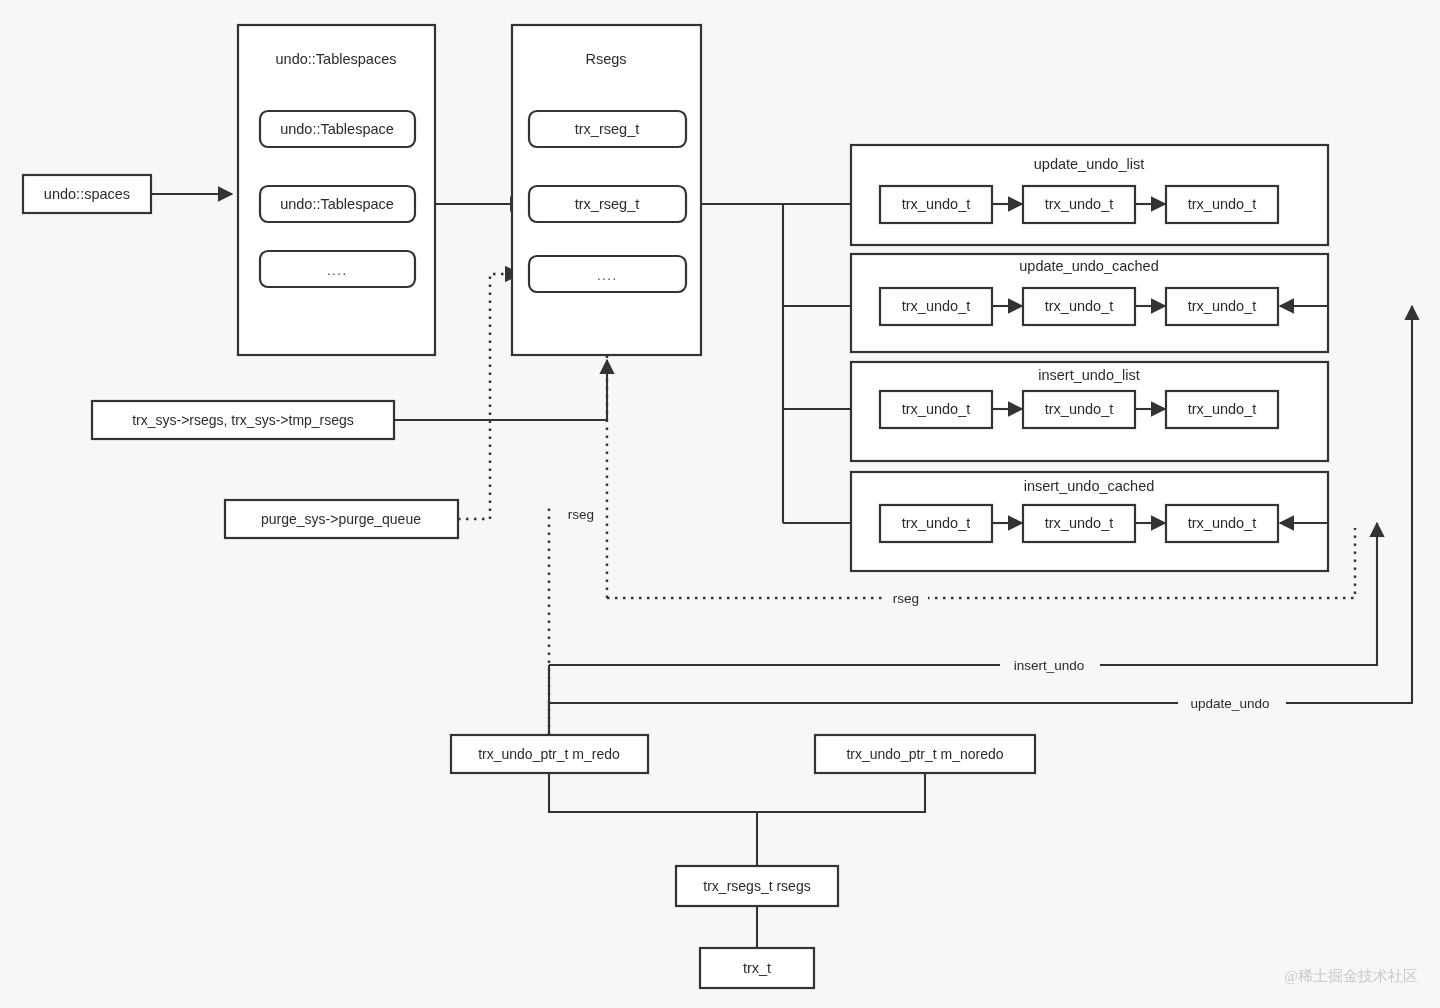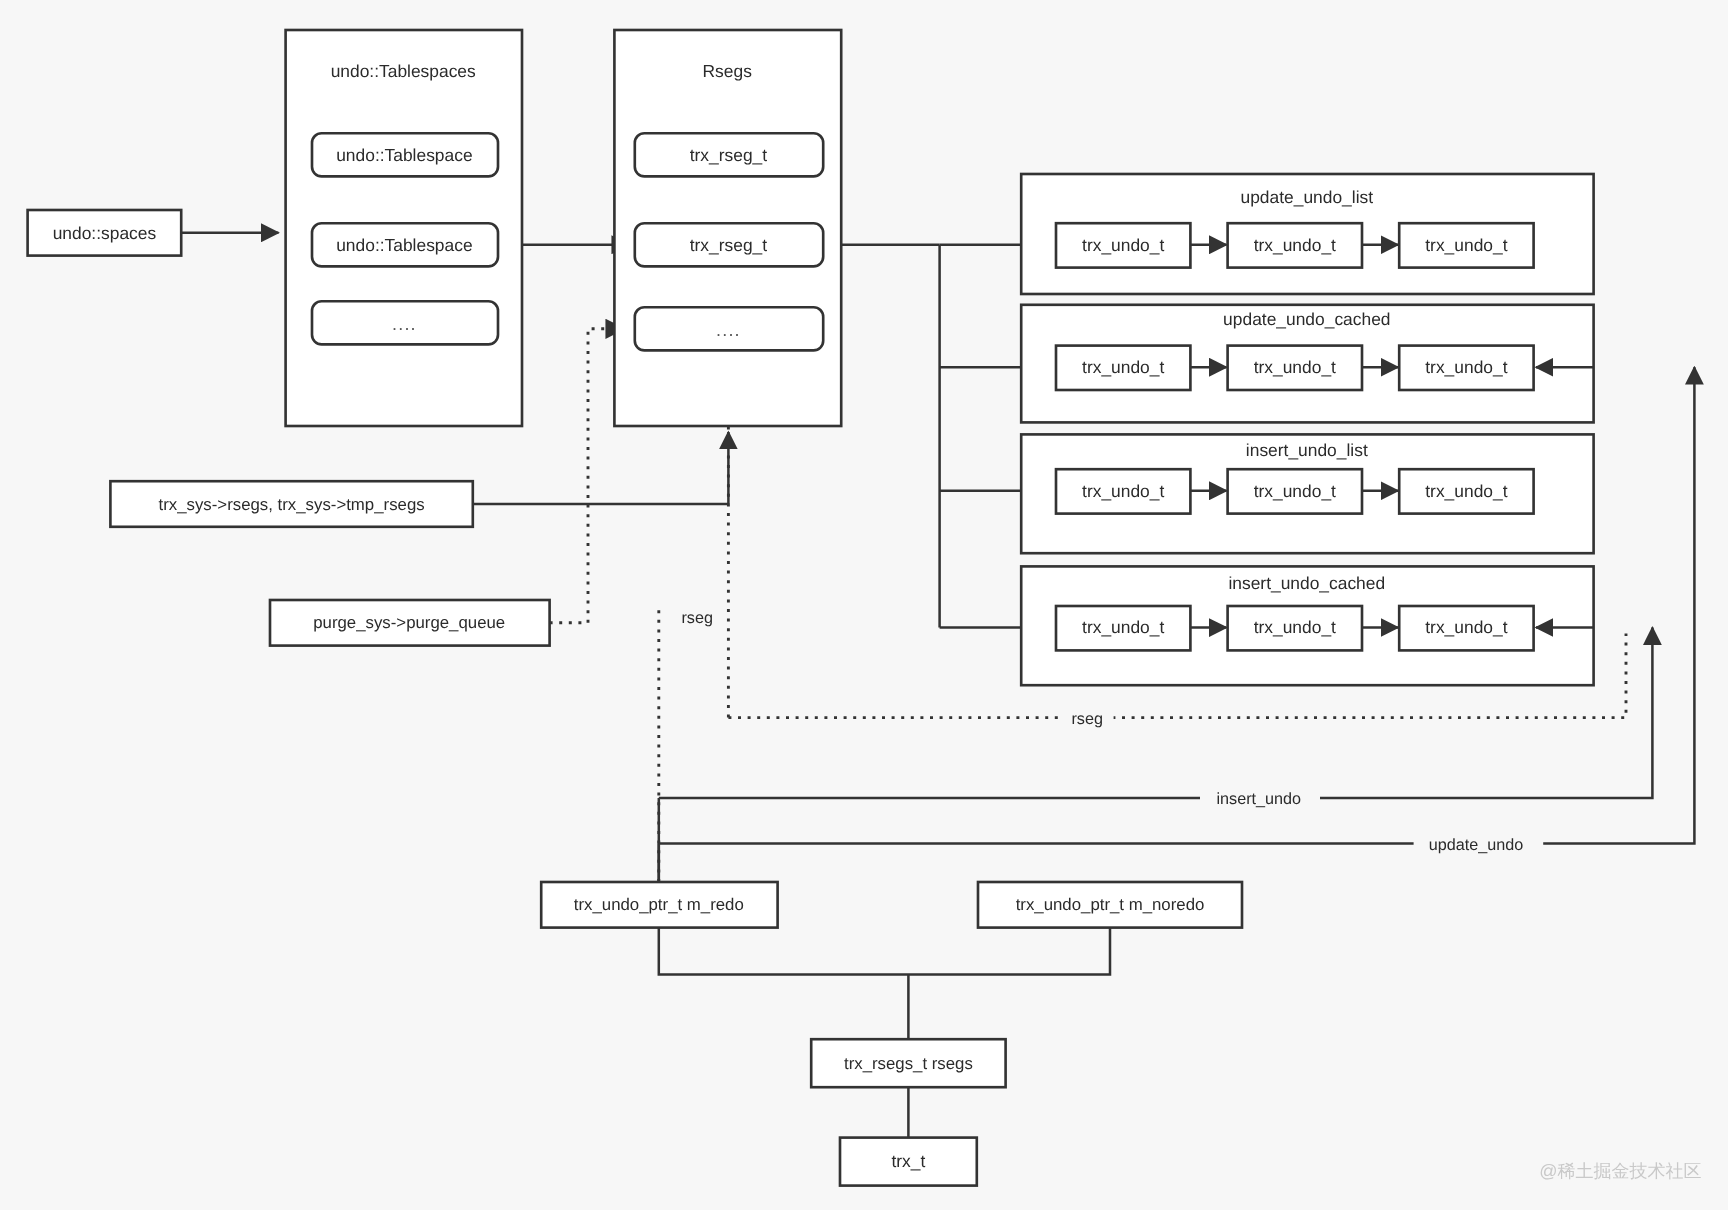--- a/index.html
+++ b/index.html
@@ -10,21 +10,21 @@
   .node-rect.rounded{rx:8;ry:8;}
   .group-rect{fill:#ffffff;stroke:#333333;stroke-width:2.2;}
   .container-rect{fill:#ffffff;stroke:#333333;stroke-width:2.2;}
   .lbl{fill:#2b2b2b;font-family:"Liberation Sans","DejaVu Sans",sans-serif;font-size:14.5px;text-anchor:middle;dominant-baseline:middle;}
   .lbl.sm{font-size:14px;}
   .grp-title{fill:#2b2b2b;font-family:"Liberation Sans","DejaVu Sans",sans-serif;font-size:14.5px;text-anchor:middle;}
   .edge{fill:none;stroke:#333333;stroke-width:2.1;}
   .edge-dot{fill:none;stroke:#333333;stroke-width:2.4;stroke-dasharray:2.5 5.5;stroke-linecap:butt;}
   .edge-lbl{fill:#2b2b2b;font-family:"Liberation Sans","DejaVu Sans",sans-serif;font-size:13.5px;text-anchor:middle;}
   .dots{fill:#555;font-size:15px;text-anchor:middle;dominant-baseline:middle;letter-spacing:1px;}
-  .watermark{position:absolute;right:22px;bottom:22px;color:#c9c9c9;font-size:15px;font-family:Liberation Sans, sans-serif;user-select:none;}
+  .watermark{position:absolute;right:22px;bottom:22px;color:#c9c9c9;font-size:15px;font-family:Liberation Serif, serif;user-select:none;}
 </style>
 </head>
 <body>
 
 <div id="stage">
 
   <svg id="diagram" viewBox="0 0 1440 1008">
     <defs>
       <marker id="arrow" viewBox="0 0 10 10" refX="9.2" refY="5" markerWidth="7.5" markerHeight="7.5" orient="auto-start-reverse">
         <path d="M 0 0 L 10 5 L 0 10 z" fill="#333333"></path>

